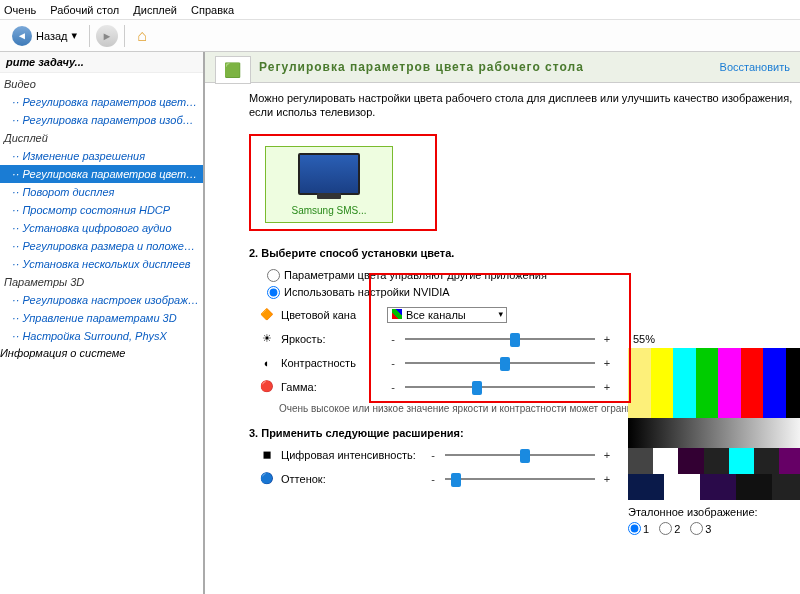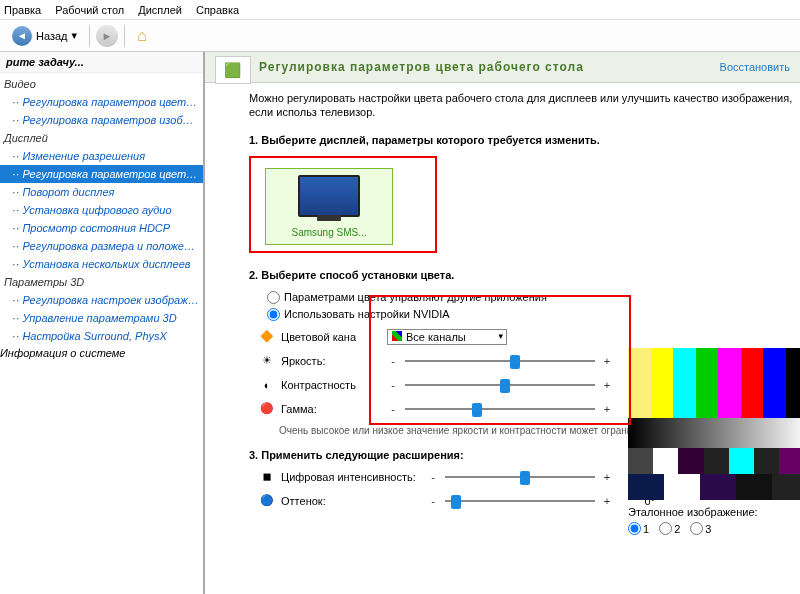--- a/index.html
+++ b/index.html
@@ -71,21 +71,21 @@
 .ref-label { margin:6px 0 4px }
 .ref-radios { display:flex; gap:10px}
 .ref-radios label { display:flex; align-items:center; gap:2px}
 
 .step3-title { font-weight:bold; margin: 4px 0 8px }
 </style>
 </head>
 <body>
 
 <div class="menubar">
-  <span>Правка</span>
+  <span>Очень</span>
   <span>Рабочий стол</span>
   <span>Дисплей</span>
   <span>Справка</span>
 </div>
 
 <div class="toolbar">
   <div class="back-btn">
     <span class="arrow-circle">◄</span>
     <span>Назад</span>
     <span>▾</span>
@@ -104,42 +104,41 @@
   <div class="sidebar">
     <div class="sidebar-header">рите задачу...</div>
     <div class="tree" id="tree">
         <div class="group">Видео</div>
         <div class="item">·· Регулировка параметров цвета для вид</div>
         <div class="item">·· Регулировка параметров изображения д</div>
         <div class="group">Дисплей</div>
         <div class="item">·· Изменение разрешения</div>
         <div class="item selected">·· Регулировка параметров цвета рабочег</div>
         <div class="item">·· Поворот дисплея</div>
+        <div class="item">·· Просмотр состояния HDCP</div>
         <div class="item">·· Установка цифрового аудио</div>
-        <div class="item">·· Просмотр состояния HDCP</div>
         <div class="item">·· Регулировка размера и положения рабо</div>
         <div class="item">·· Установка нескольких дисплеев</div>
         <div class="group">Параметры 3D</div>
         <div class="item">·· Регулировка настроек изображения с пр</div>
         <div class="item">·· Управление параметрами 3D</div>
         <div class="item">·· Настройка Surround, PhysX</div>
       </div>
     <div class="footer item">Информация о системе</div>
   </div>
 
   <div class="main">
     <div class="main-header">
       <div class="logo">🟩</div>
       <div class="title">Регулировка параметров цвета рабочего стола</div>
       <div class="restore">Восстановить</div>
     </div>
     <div class="main-body">
       <div class="desc">Можно регулировать настройки цвета рабочего стола для дисплеев или улучшить качество изображения, если использ телевизор.</div>
 
-      <div class="step-title">1. Выберите дисплей, параметры которого требуется изменить.</div>
       <div class="display-box">
         <div class="display-item">
           <div class="monitor"></div>
           <div class="monitor-label">Samsung SMS...</div>
         </div>
       </div>
 
       <div class="step-title">2. Выберите способ установки цвета.</div>
       <div class="radio-row">
         <input type="radio" name="mode" style="">

